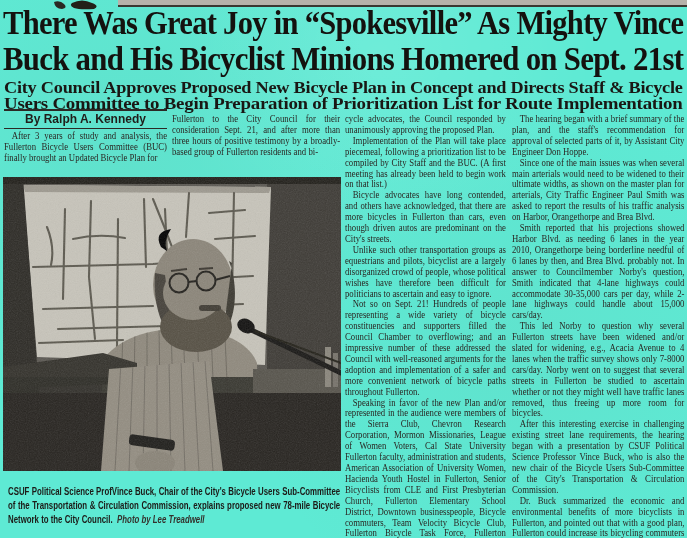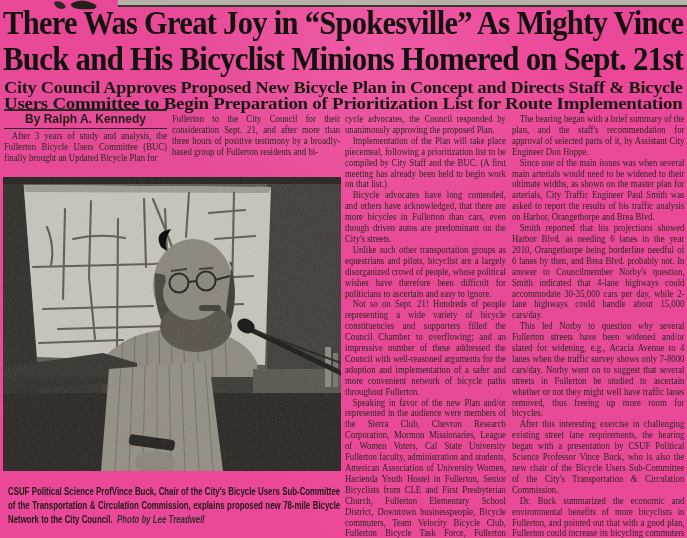--- a/index.html
+++ b/index.html
@@ -1,19 +1,19 @@
 <!DOCTYPE html>
 <html><head>
 <meta charset="utf-8">
 <style>
   html,body{margin:0;padding:0;}
   #page{
     position:relative;
     width:687px;height:538px;
-    background:#ec4899;
+    background:#5eead4;
     overflow:hidden;
     font-family:"Liberation Serif", serif;
     color:#1b1916;
   }
   
   #page::before{
     content:"";position:absolute;inset:0;pointer-events:none;
     background:
       radial-gradient(circle at 18% 30%, rgba(120,115,105,0.07), transparent 40%),
       radial-gradient(circle at 75% 65%, rgba(120,115,105,0.06), transparent 45%),

